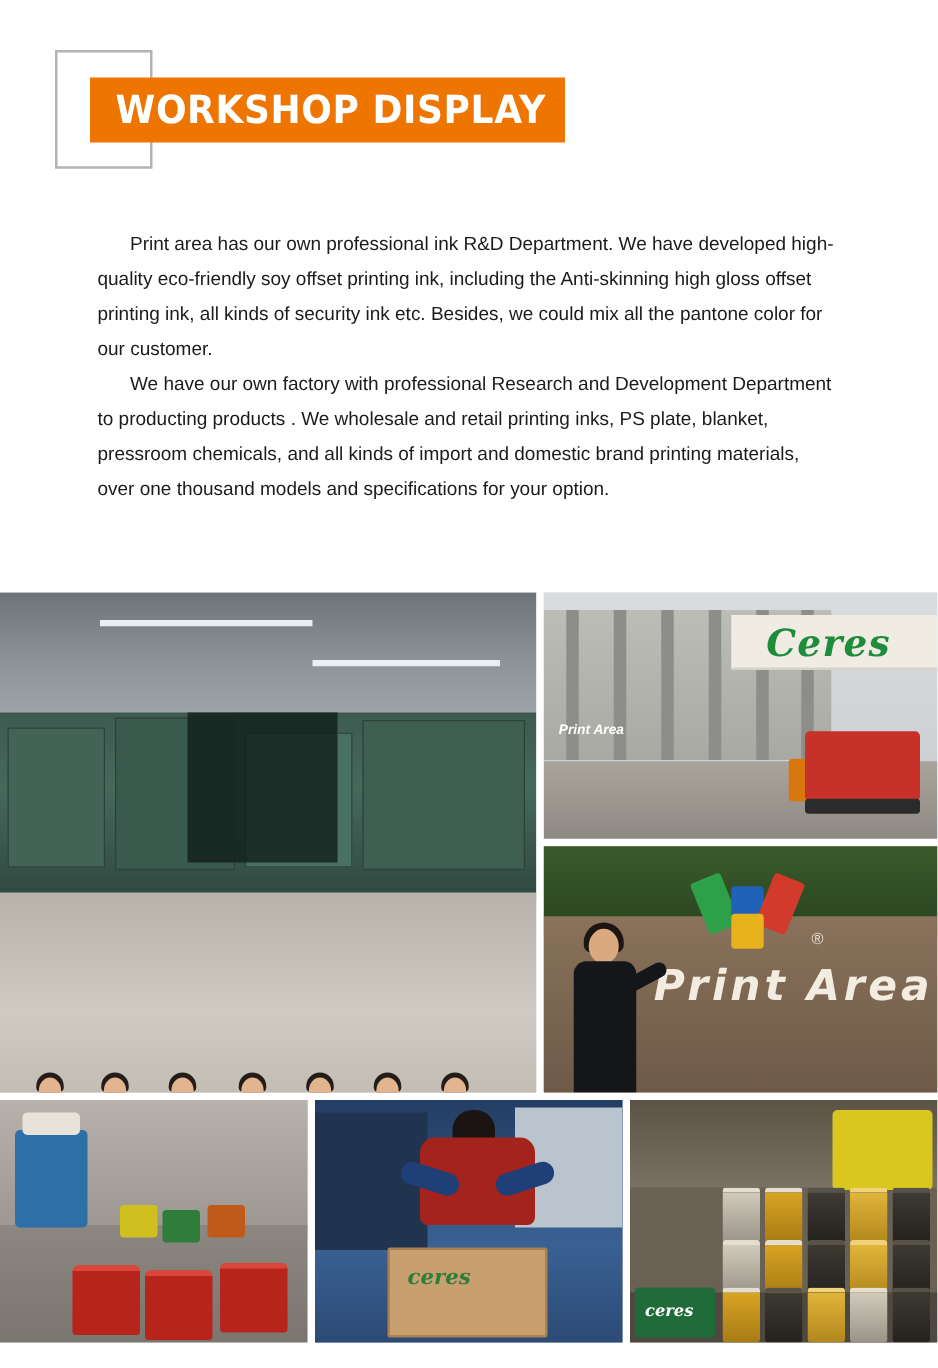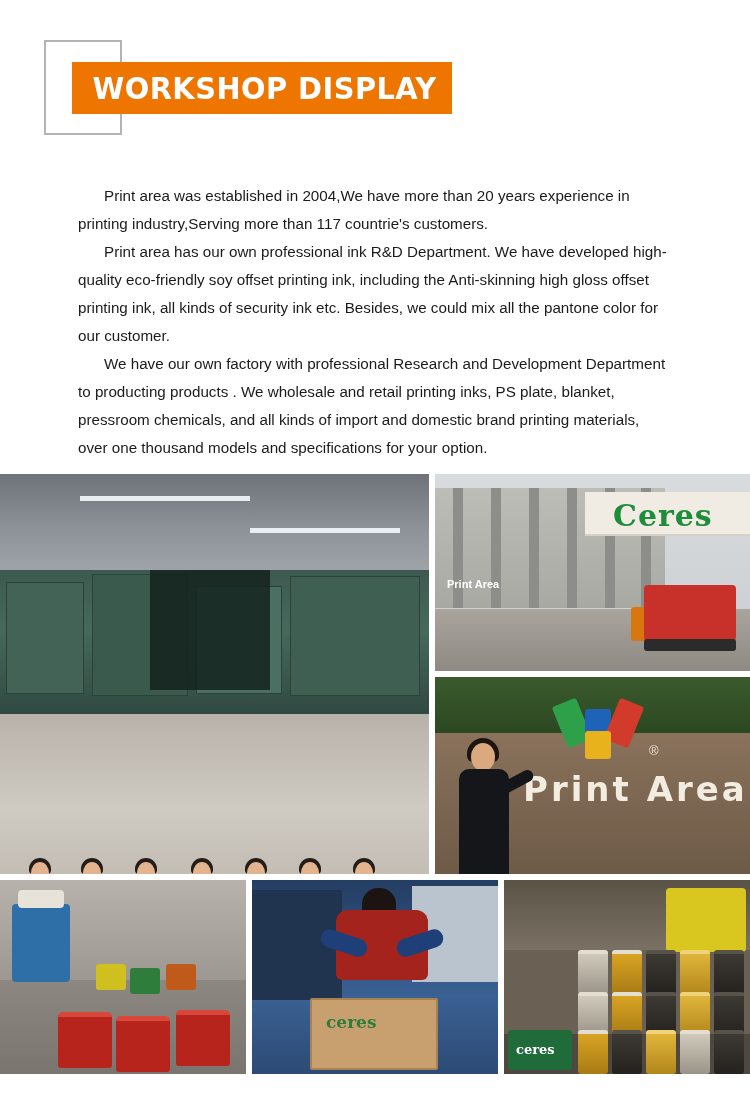--- a/index.html
+++ b/index.html
@@ -75,20 +75,21 @@
   }
   .row {
     display: flex;
     gap: 6px;
     margin-bottom: 6px;
   }
   .tile {
     position: relative;
     overflow: hidden;
     background: #b9bcc0;
+    font-style: italic;
   }
 
   
   .t-team { width: 429px; height: 400px; }
   .t-team .ceiling {
     position: absolute; left: 0; top: 0; width: 100%; height: 120px;
     background: linear-gradient(180deg,#6e737a 0%,#8d9298 45%,#a8adb2 100%);
   }
   .t-team .ceiling:before, .t-team .ceiling:after {
     content: ""; position: absolute; height: 5px; background: #e9eef2;
@@ -327,21 +328,20 @@
 <body>
 
 <div class="header-block">
   <div class="header-frame"></div>
   <div class="header-banner">
     <div class="header-title">WORKSHOP DISPLAY</div>
   </div>
 </div>
 
 <div class="copy">
-  <p>Print area was established in 2004,We have more than 20 years experience in printing industry,Serving more than 117 countrie's customers.</p>
   <p>Print area has our own professional ink R&amp;D Department. We have developed high-quality eco-friendly soy offset printing ink, including the Anti-skinning high gloss offset printing ink, all kinds of security ink etc. Besides, we could mix all the pantone color for our customer.</p>
   <p>We have our own factory with professional Research and Development Department to producting products . We wholesale and retail printing inks, PS plate, blanket, pressroom chemicals, and all kinds of import and domestic brand printing materials, over one thousand models and specifications for your option.</p>
 </div>
 
 <div class="gallery">
 
   <div class="row">
 
     <div class="tile t-team">
       <div class="ceiling"></div>

